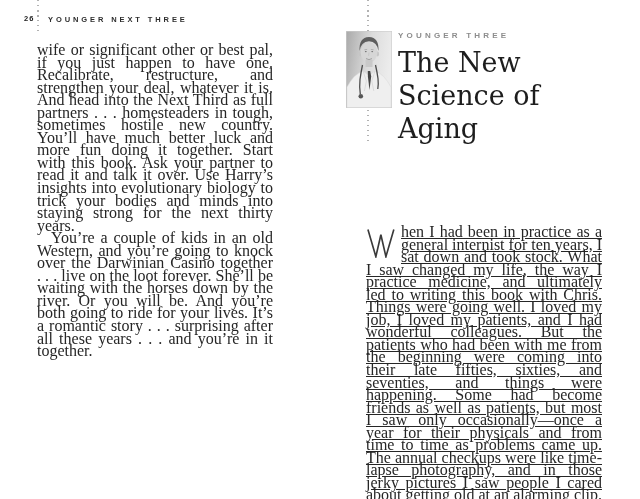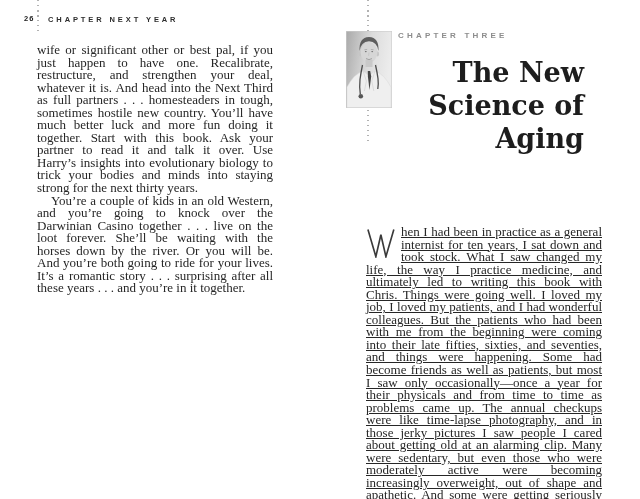--- a/index.html
+++ b/index.html
@@ -22,21 +22,21 @@
   }
   .vrule.left  { left: 37px;  top: 0; height: 31px; }
   .vrule.right { left: 367px; top: 0; height: 142px; }
   .running-title {
     position: absolute; left: 48px; top: 15.5px;
     font: 700 7.5px/1 "Liberation Sans", sans-serif;
     letter-spacing: 2.9px; color: #2d2d2d; white-space: nowrap;
   }
   .body-block {
     position: absolute;
-    font-size: 13px; line-height: 12.55px;
+    font-size: 16px; line-height: 12.55px;
     color: #262626; text-align: justify;
   }
   .body-block p { margin: 0; }
   #left-body { left: 37px; top: 44px; width: 236px; }
   #left-body p.indented { text-indent: 14px; font-family: Liberation Serif, serif; }
   
   #photo {
     position: absolute; left: 346px; top: 31px;
     width: 46px; height: 77px; display: block;
   }
@@ -65,21 +65,21 @@
 </style>
 </head>
 <body>
 
 <div id="spread">
 
   <div class="page-number">26</div>
 
   <div class="vrule left"></div>
 
-  <div class="running-title">CHAPTER NEXT YEAR</div>
+  <div class="running-title">YOUNGER NEXT THREE</div>
 
   <div class="body-block" id="left-body">
     <p>wife or significant other or best pal, if you just happen to have one. Recalibrate, restructure, and strengthen your deal, whatever it is. And head into the Next Third as full partners . . . homesteaders in tough, sometimes hostile new country. You’ll have much better luck and more fun doing it together. Start with this book. Ask your partner to read it and talk it over. Use Harry’s insights into evolutionary biology to trick your bodies and minds into staying strong for the next thirty years.</p>
     <p class="indented">You’re a couple of kids in an old Western, and you’re going to knock over the Darwinian Casino together . . . live on the loot forever. She’ll be waiting with the horses down by the river. Or you will be. And you’re both going to ride for your lives. It’s a romantic story . . . surprising after all these years . . . and you’re in it together.</p>
   </div>
 
   <div class="vrule right"></div>
 
   <span id="photo">
     <svg viewBox="0 0 46 77" xmlns="http://www.w3.org/2000/svg">
@@ -105,23 +105,23 @@
       <path d="M17,40 L20.4,50 L18.4,60" stroke="#d2d2d2" stroke-width="0.7" fill="none"></path>
       <path d="M29,40 L25.8,50 L27.8,60" stroke="#d2d2d2" stroke-width="0.7" fill="none"></path>
       <path d="M21.8,40 L24.2,40 L25.2,45.5 L23.5,59 L21.9,45.5 Z" fill="#474747"></path>
       <path d="M16.5,34 Q15,41 14,48.5 Q13.2,56.5 14.3,63" stroke="#4d4d4d" stroke-width="1.3" fill="none"></path>
       <path d="M29.5,34 Q31.1,41 32,47.5 Q32.6,52.5 31.8,58" stroke="#4d4d4d" stroke-width="1.3" fill="none"></path>
       <circle cx="14.8" cy="65.3" r="2.3" fill="#565656"></circle>
       <rect x="0.3" y="0.3" width="45.4" height="76.4" fill="none" stroke="#cccccc" stroke-width="0.6"></rect>
     </svg>
   </span>
 
-  <div class="kicker">CHAPTER THREE</div>
+  <div class="kicker">YOUNGER THREE</div>
 
-  <h1 class="chapter-title" style="margin:12px; font-weight:bold;text-align:right;">The New Science of Aging</h1>
+  <h1 class="chapter-title" style="margin:2px; font-weight:normal;">The New Science of Aging</h1>
 
   <div class="body-block" id="right-body">
     <p>
       <span class="dropcap">
         <svg viewBox="0 0 30 31" xmlns="http://www.w3.org/2000/svg">
           <polyline points="2,1.5 10.2,29.6 15.4,7 20.6,29.6 28.8,1.5" fill="none" stroke="#3a3a3a" stroke-width="1.7"></polyline>
         </svg>
         <span class="visually-hidden">W</span>
       </span><span>hen I had been in practice as a general internist for ten years, I sat down and took stock. What I saw changed my life, the way I practice medicine, and ultimately led to writing this book with Chris. Things were going well. I loved my job, I loved my patients, and I had wonderful colleagues. But the patients who had been with me from the beginning were coming into their late fifties, sixties, and seventies, and things were happening. Some had become friends as well as patients, but most I saw only occasionally—once a year for their physicals and from time to time as problems came up. The annual checkups were like time-lapse photography, and in those jerky pictures I saw people I cared about getting old at an alarming clip. Many were sedentary, but even those who were moderately active were becoming increasingly overweight, out of shape and apathetic. And some were getting seriously sick. They were having strokes, heart attacks, liver problems, cancers,</span>
     </p>

